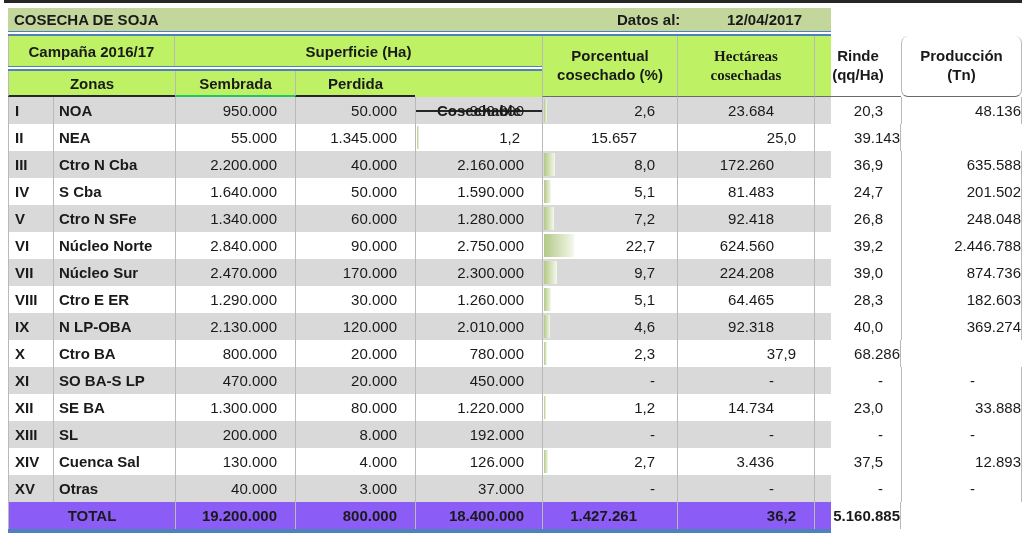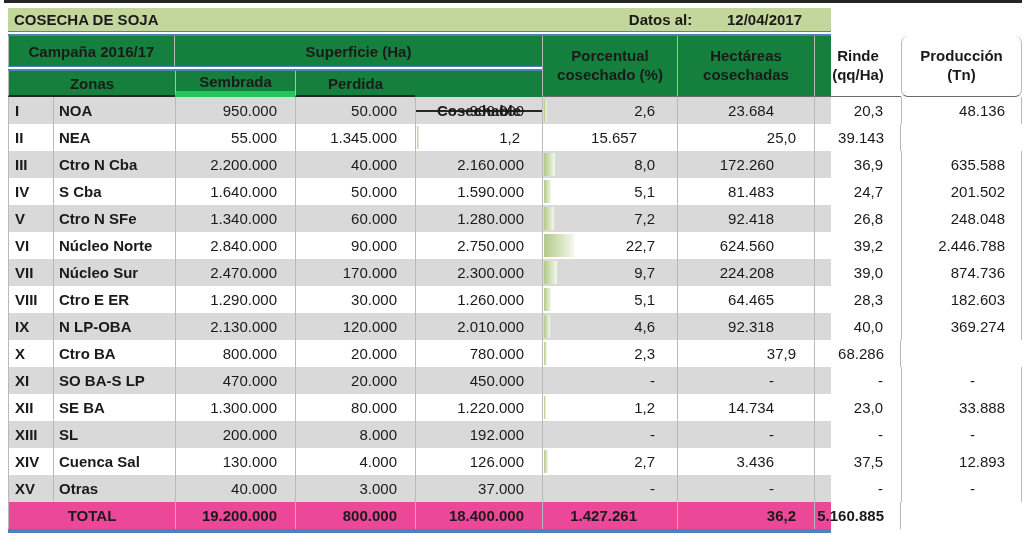--- a/index.html
+++ b/index.html
@@ -10,76 +10,76 @@
   }
   .top-line{position:absolute;top:0;left:4px;width:1018px;height:3px;background:#262626;}
   .sheet{position:absolute;top:8px;left:8px;width:823px;}
 
   
   .band{
     height:23px;background:var(--band_green);
     display:flex;align-items:center;font-weight:bold;font-size:15px;
   }
   .band .title{padding-left:6px;flex:1;}
-  .band .datos{width:87px;text-align:center;}
+  .band .datos{width:87px;text-align:left;}
   .band .date{width:121px;text-align:center;padding-right:6px;}
 
   
   .dbl{
     height:5px;box-sizing:border-box;background:#ffffff;
     border-top:1px solid var(--accent_blue);
     border-bottom:2px solid var(--accent_blue);
   }
 
   
   .hdr{
     display:grid;
     grid-template-columns:45px 122px 120px 120px 127px 135px 137px 87px 121px;
     grid-template-rows:30px 5px 26px;
-    font-weight:bold;font-size:15px;background:#15803d;
+    font-weight:bold;font-size:15px;background:#bef264;
   }
   .hc{display:flex;align-items:center;justify-content:center;text-align:center;box-sizing:border-box;}
   .h-camp   {grid-column:1/3;grid-row:1;border-left:1px solid var(--gridline);border-right:1px solid var(--gridline);}
   .h-sup    {grid-column:3/6;grid-row:1;text-align:center;}
   .h-dbl    {grid-column:1/6;grid-row:2;}
   .h-zonas  {grid-column:1/3;grid-row:3;border-left:1px solid var(--gridline);border-bottom:2px solid #262626;}
-  .h-sem    {grid-column:3;grid-row:3;border-left:1px solid var(--gridline);border-bottom:6px solid #22c55e;}
+  .h-sem    {grid-column:3;grid-row:3;border-left:1px solid var(--gridline);border-bottom:2px solid #22c55e;}
   .h-per    {grid-column:4;grid-row:3;border-left:1px solid var(--gridline);border-bottom:2px solid #262626;}
   .h-cos    {grid-column:5;grid-row:3;border-left:1px solid var(--gridline);border-bottom:2px solid #262626;margin-top:39px;}
   .h-tall   {grid-row:1/4;flex-direction:column;justify-content:center;line-height:1.25;
              border-left:1px solid var(--gridline);border-bottom:1px solid #6b6b6b;}
   .h-pct {grid-column:6;}
-  .h-hec {grid-column:7;}
+  .h-hec {grid-column:7;font-family:Liberation Serif, serif;}
   .h-rin {grid-column:8;}
   .h-pro {grid-column:9;border-right:1px solid var(--gridline);border-radius:7px;}
 
   
   .rows{font-size:15px;}
   .r{
     display:grid;height:27px;
     grid-template-columns:45px 122px 120px 120px 127px 135px 137px 87px 121px;
   }
   .r.sh{background:var(--row_shade);}
   .c{display:flex;align-items:center;box-sizing:border-box;border-left:1px solid var(--gridline);}
   .c.last{border-right:1px solid var(--gridline);}
   .rom{padding-left:6px;font-weight:bold;}
   .zone{padding-left:5px;font-weight:bold;}
   .num{justify-content:flex-end;}
   .c3,.c4,.c5{padding-right:18px;}
   .c6{padding-right:22px;position:relative;}
   .c7{padding-right:40px;}
   .c8{padding-right:18px;}
-  .c9{padding-right:16px;}
+  .c9{}
   .c9.dash{padding-right:46px;}
   .bar{
     position:absolute;left:1px;top:2px;bottom:2px;
     background:linear-gradient(to right,var(--bar_green),#f4f8ec);
   }
   .pctval{position:relative;}
-  .r.total{font-weight:bold;background:#ec4899;}
+  .r.total{font-weight:bold;background:#8b5cf6;}
   .r.total .tlabel{grid-column:1/3;justify-content:center;padding-left:0;}
   .bottom-line{height:4px;background:var(--accent_blue);}
 </style>
 </head>
 <body>
 
 <div class="top-line"></div>
 
 <div class="sheet">
 

